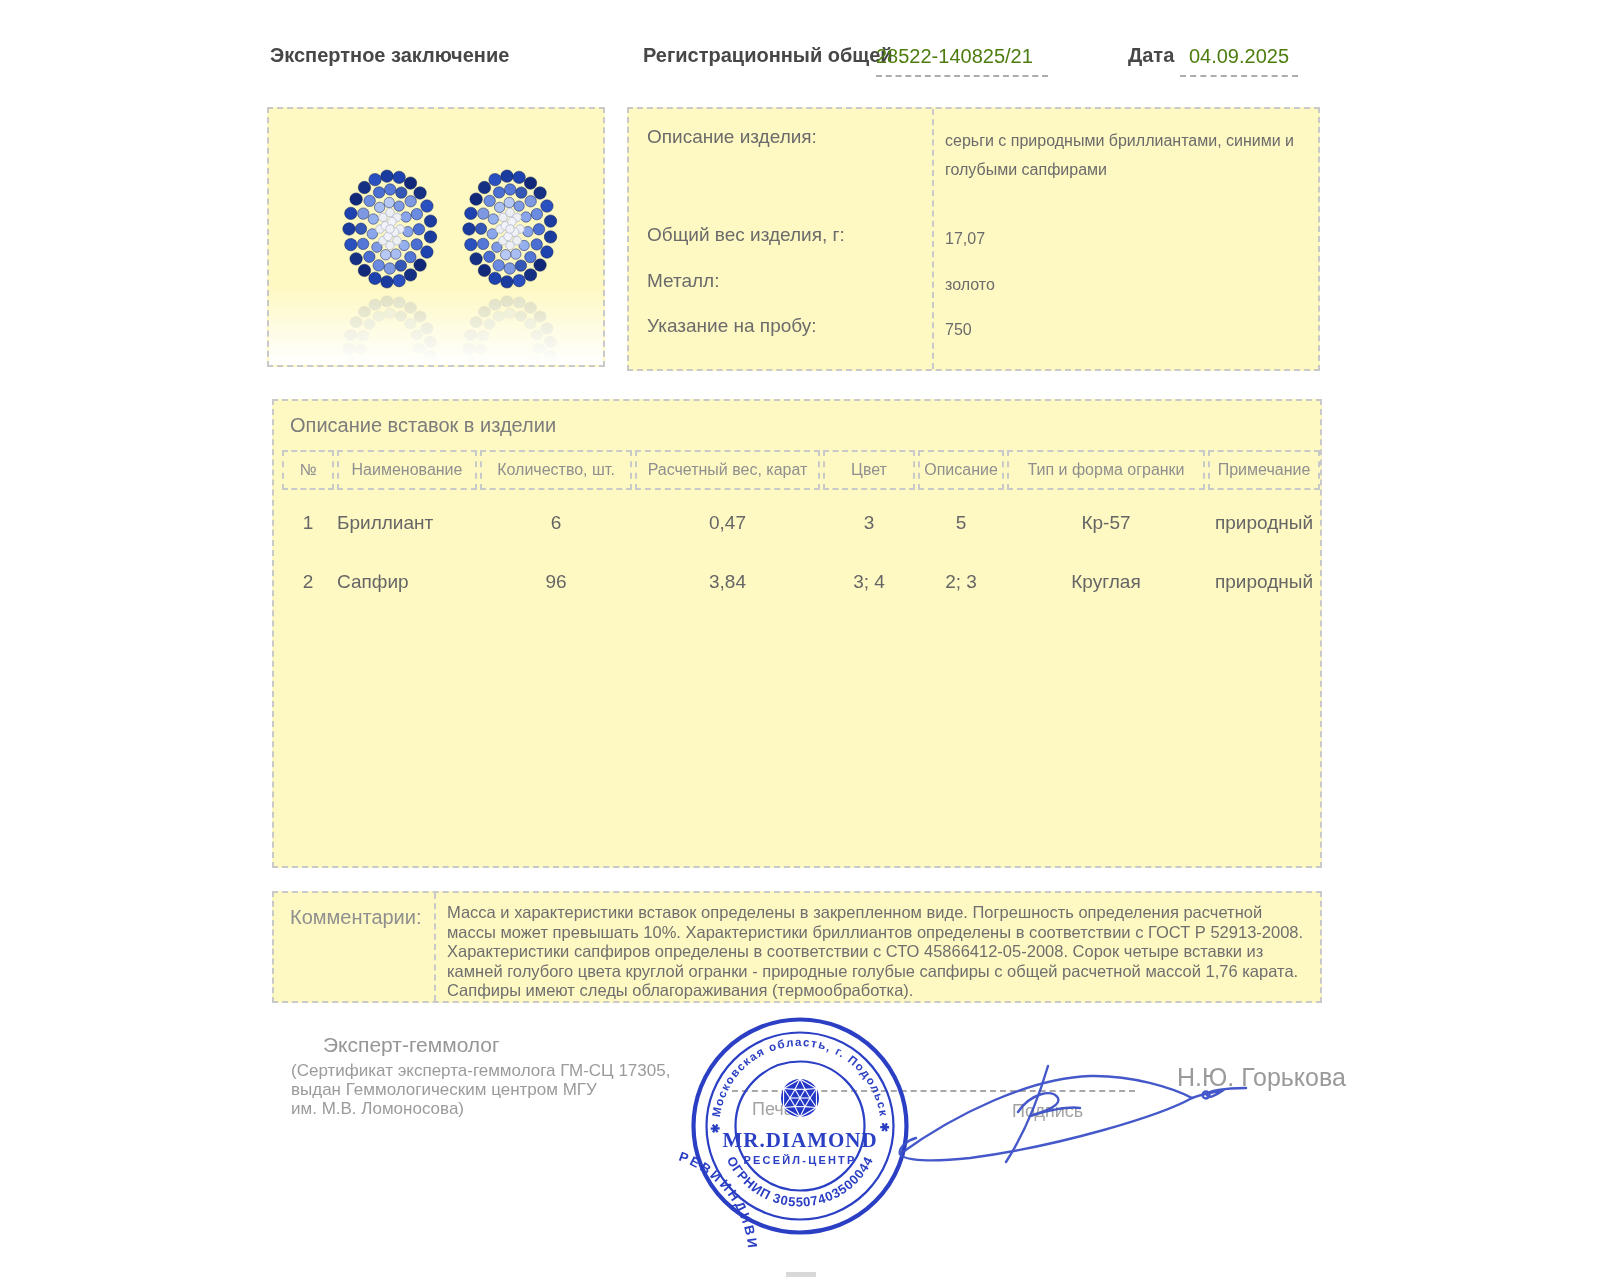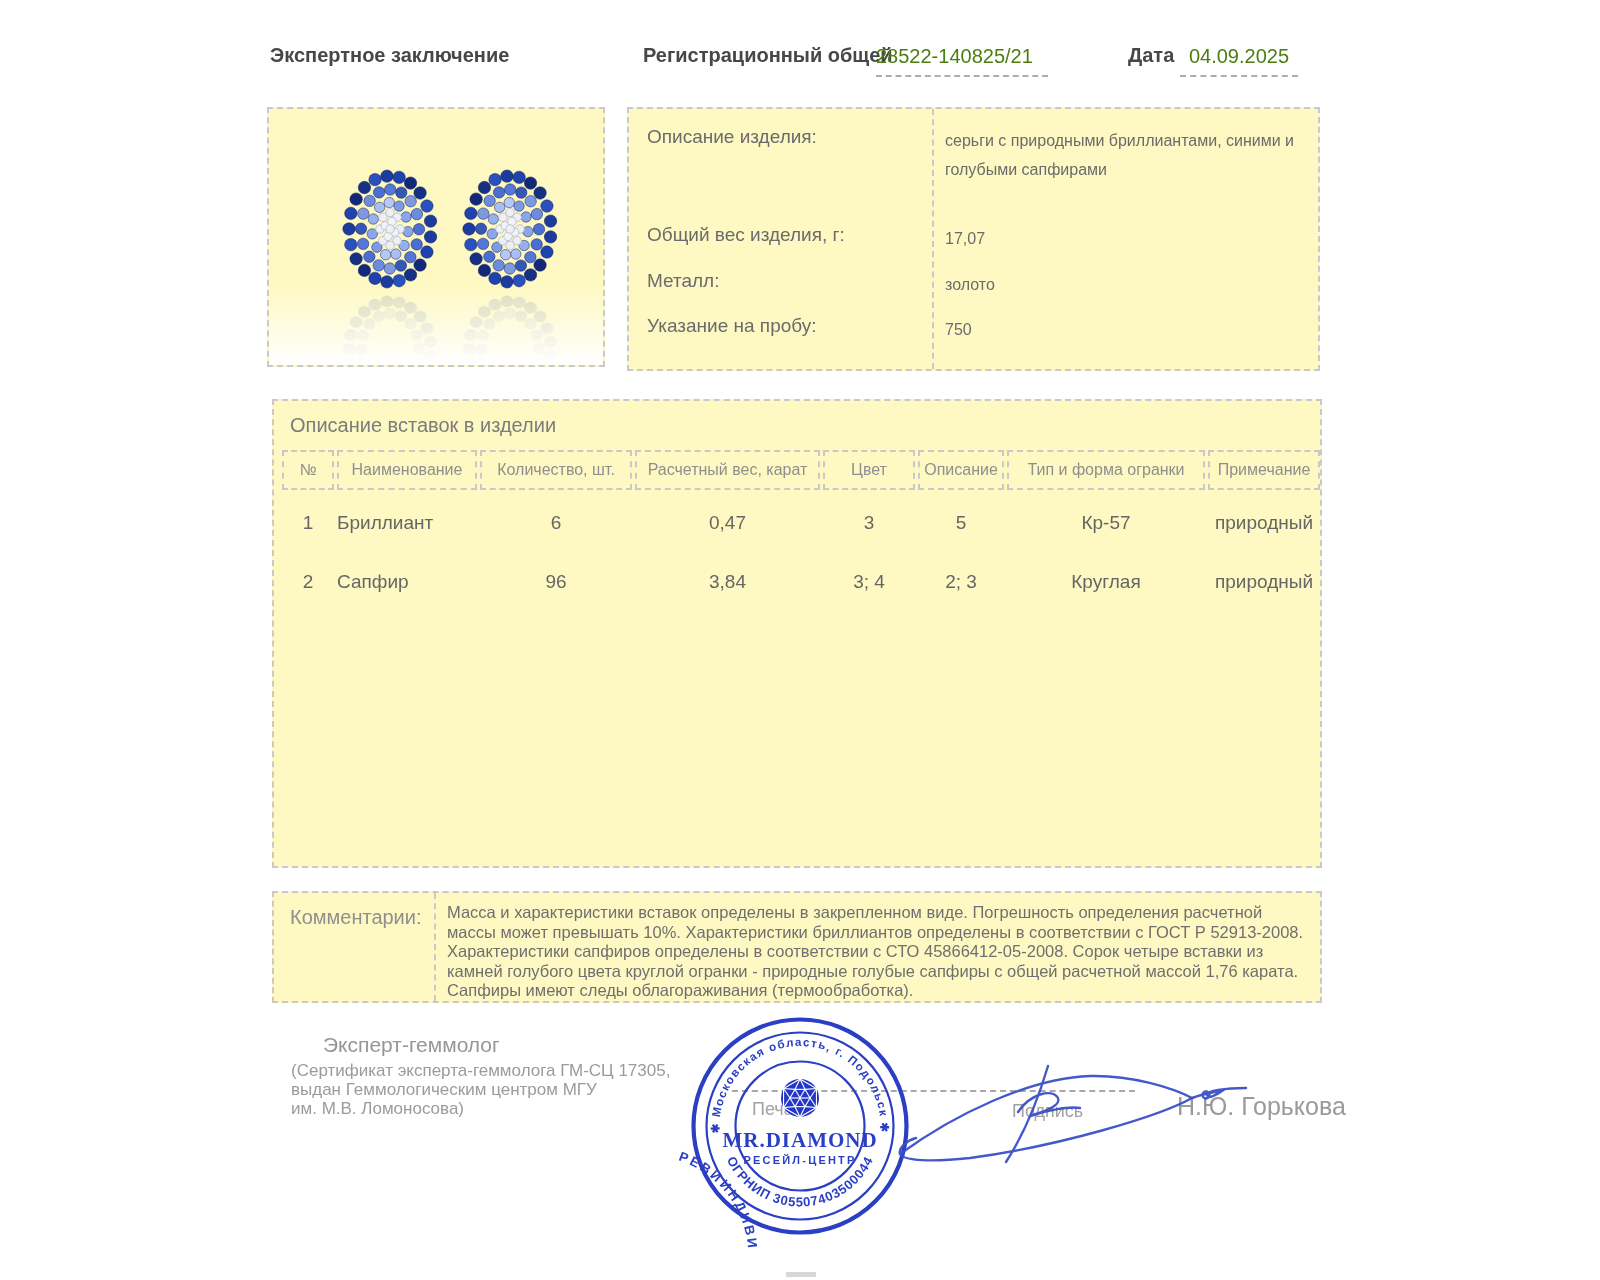--- a/index.html
+++ b/index.html
@@ -332,21 +332,21 @@
 </div>
 
 <div class="abs expert-title" style="left:291px; top:1033px;margin-left:32px;">Эксперт-геммолог</div>
 <div class="abs expert-cert" style="left:291px; top:1061px;">(Сертификат эксперта-геммолога ГМ-СЦ 17305,</div>
 <div class="abs expert-cert" style="left:291px; top:1080px;">выдан Геммологическим центром МГУ</div>
 <div class="abs expert-cert" style="left:291px; top:1099px;">им. М.В. Ломоносова)</div>
 
 <div class="abs sign-line" style="left:732px; top:1090px; width:403px;"></div>
 <div class="abs small-label" style="left:752px; top:1099px;">Печать</div>
 <div class="abs small-label" style="left:1012px; top:1101px;">Подпись</div>
-<div class="abs expert-name" style="left:1177px; top:1063px;margin-top:29px;">Н.Ю. Горькова</div>
+<div class="abs expert-name" style="left:1177px; top:1063px;">Н.Ю. Горькова</div>
 
 <svg class="stamp-svg" width="248" height="248" viewBox="-124 -124 248 248">
   <defs>
     <path id="op" d="M -81 59 A 100 100 0 1 1 -81.2 58.8"></path>
     <path id="itop" d="M -77 24 A 80.5 80.5 0 1 1 77 24"></path>
     <path id="ibot" d="M -72 36 A 80.5 80.5 0 0 0 72 36"></path>
   </defs>
   <g fill="none" stroke="#2a3fc4">
     <circle r="106.5" stroke-width="4.2"></circle>
     <circle r="93.5" stroke-width="2.2"></circle>

